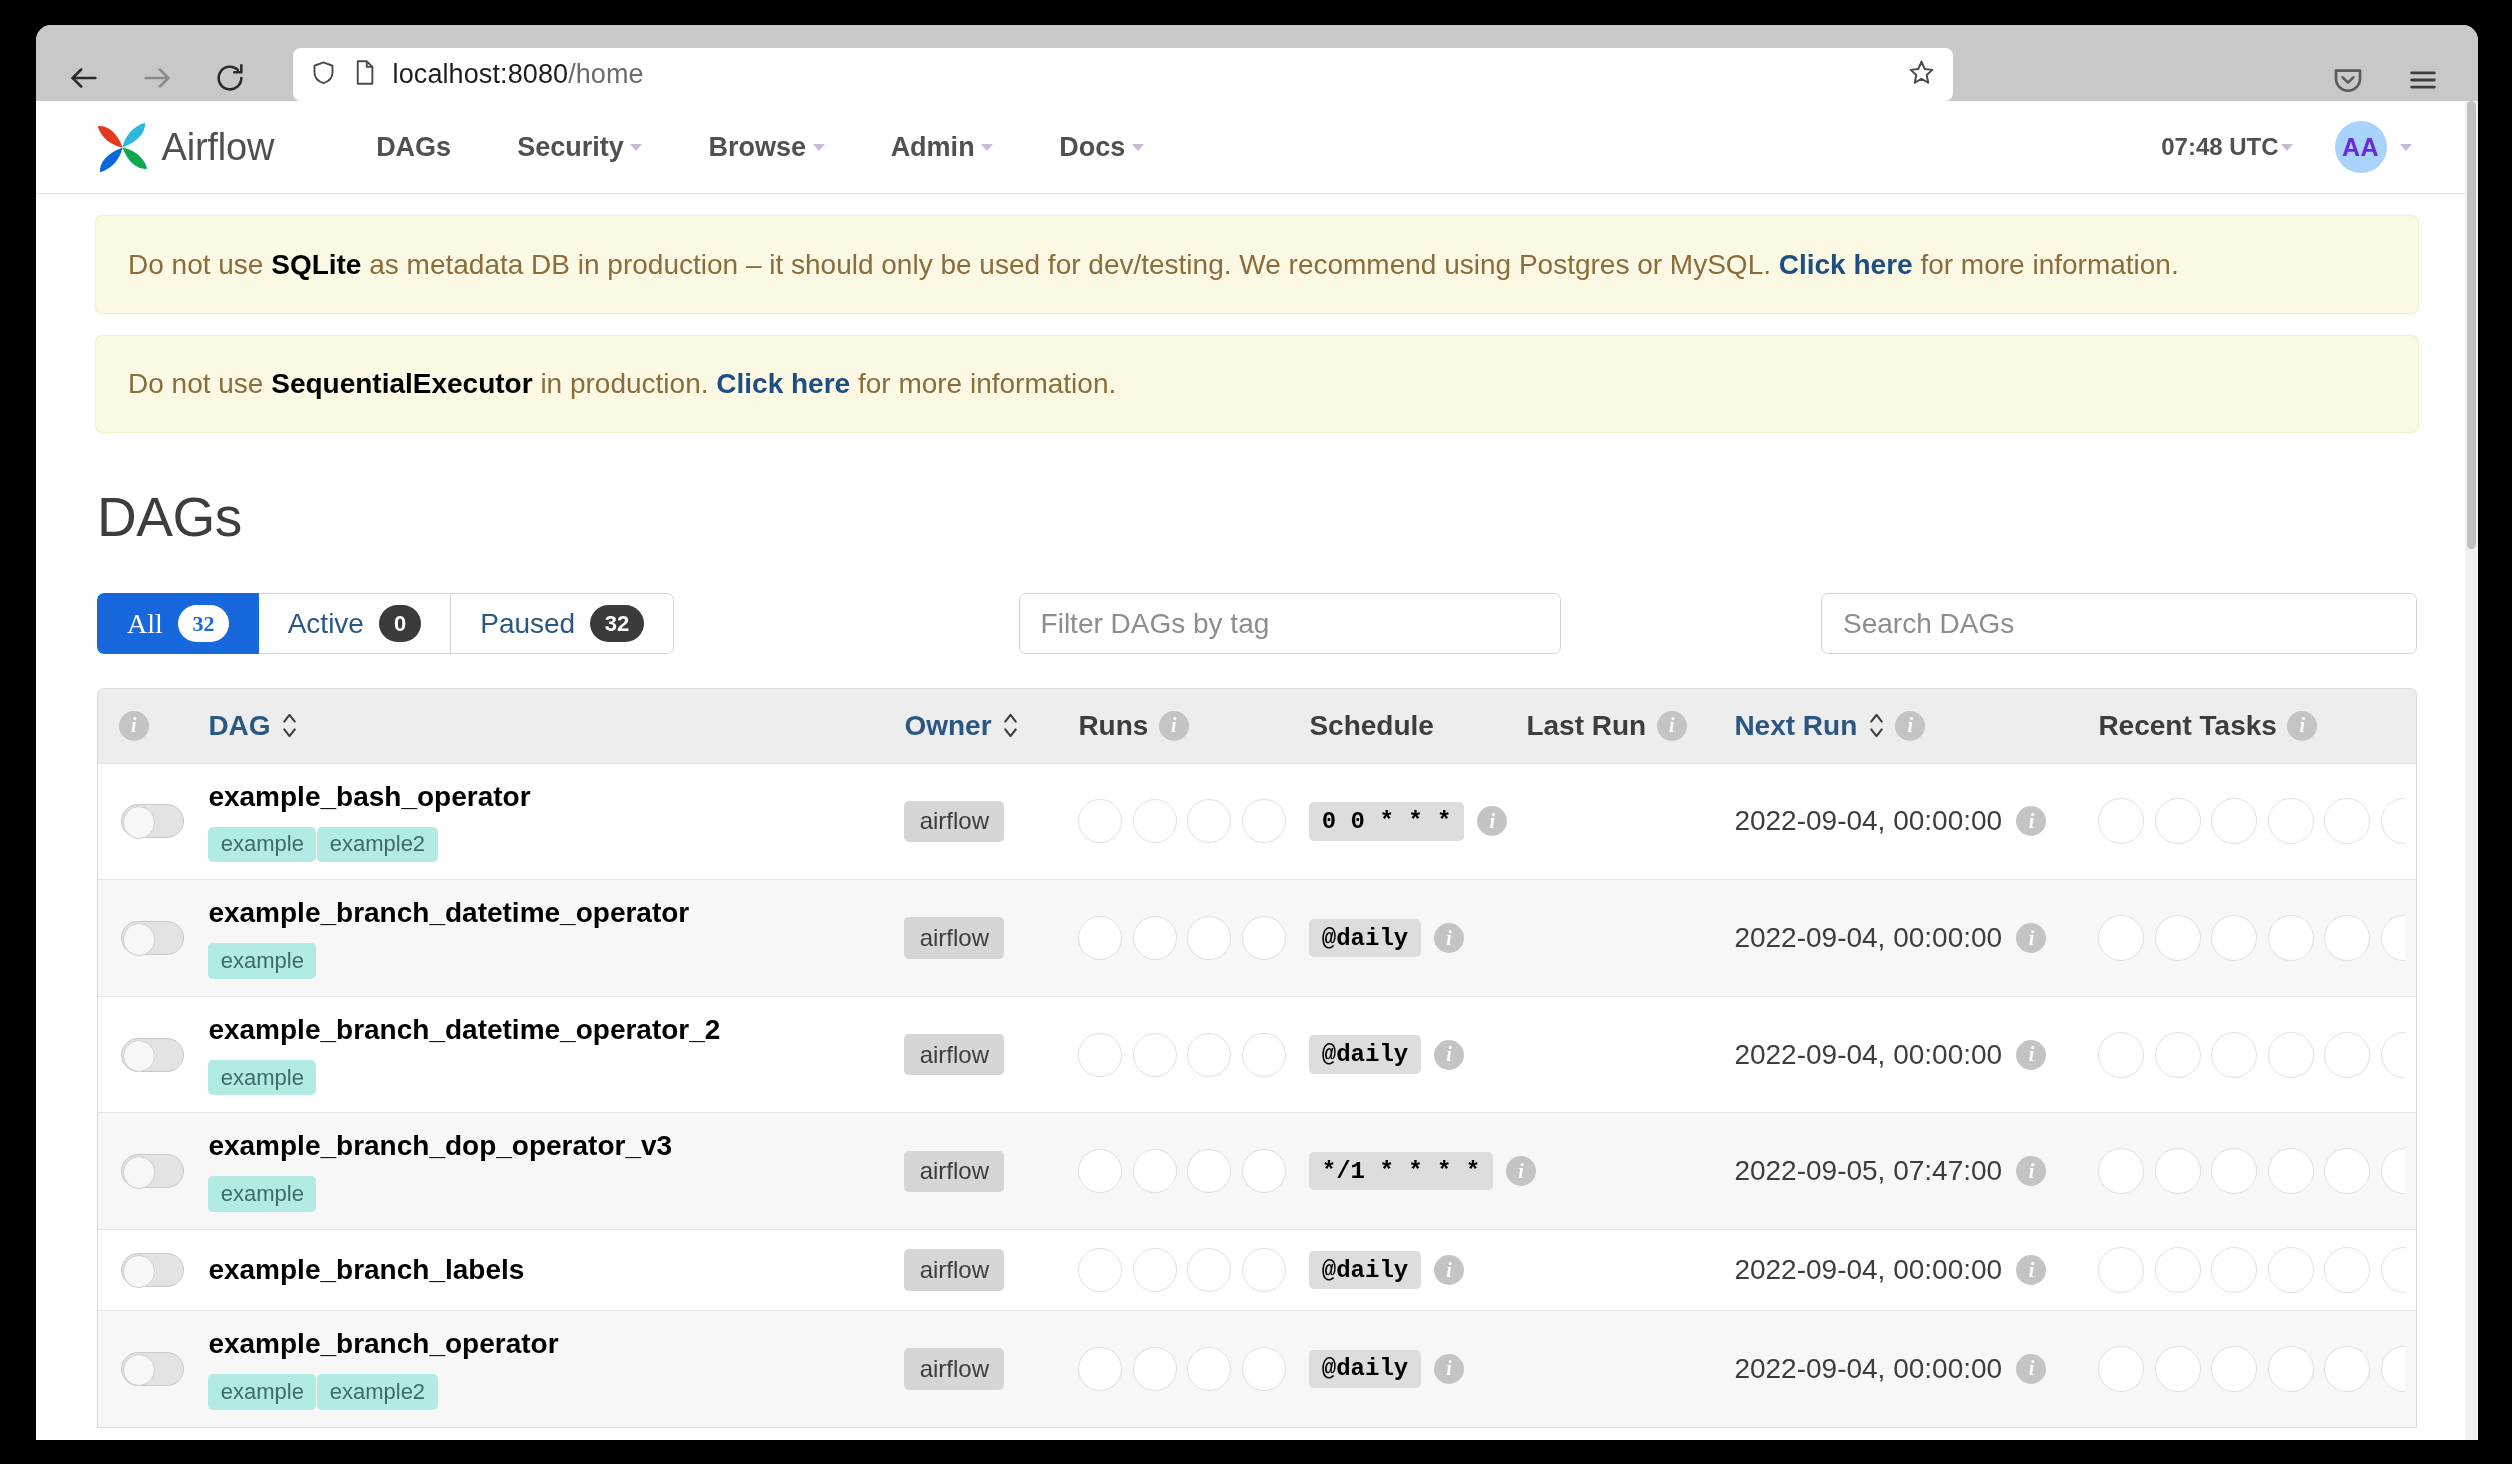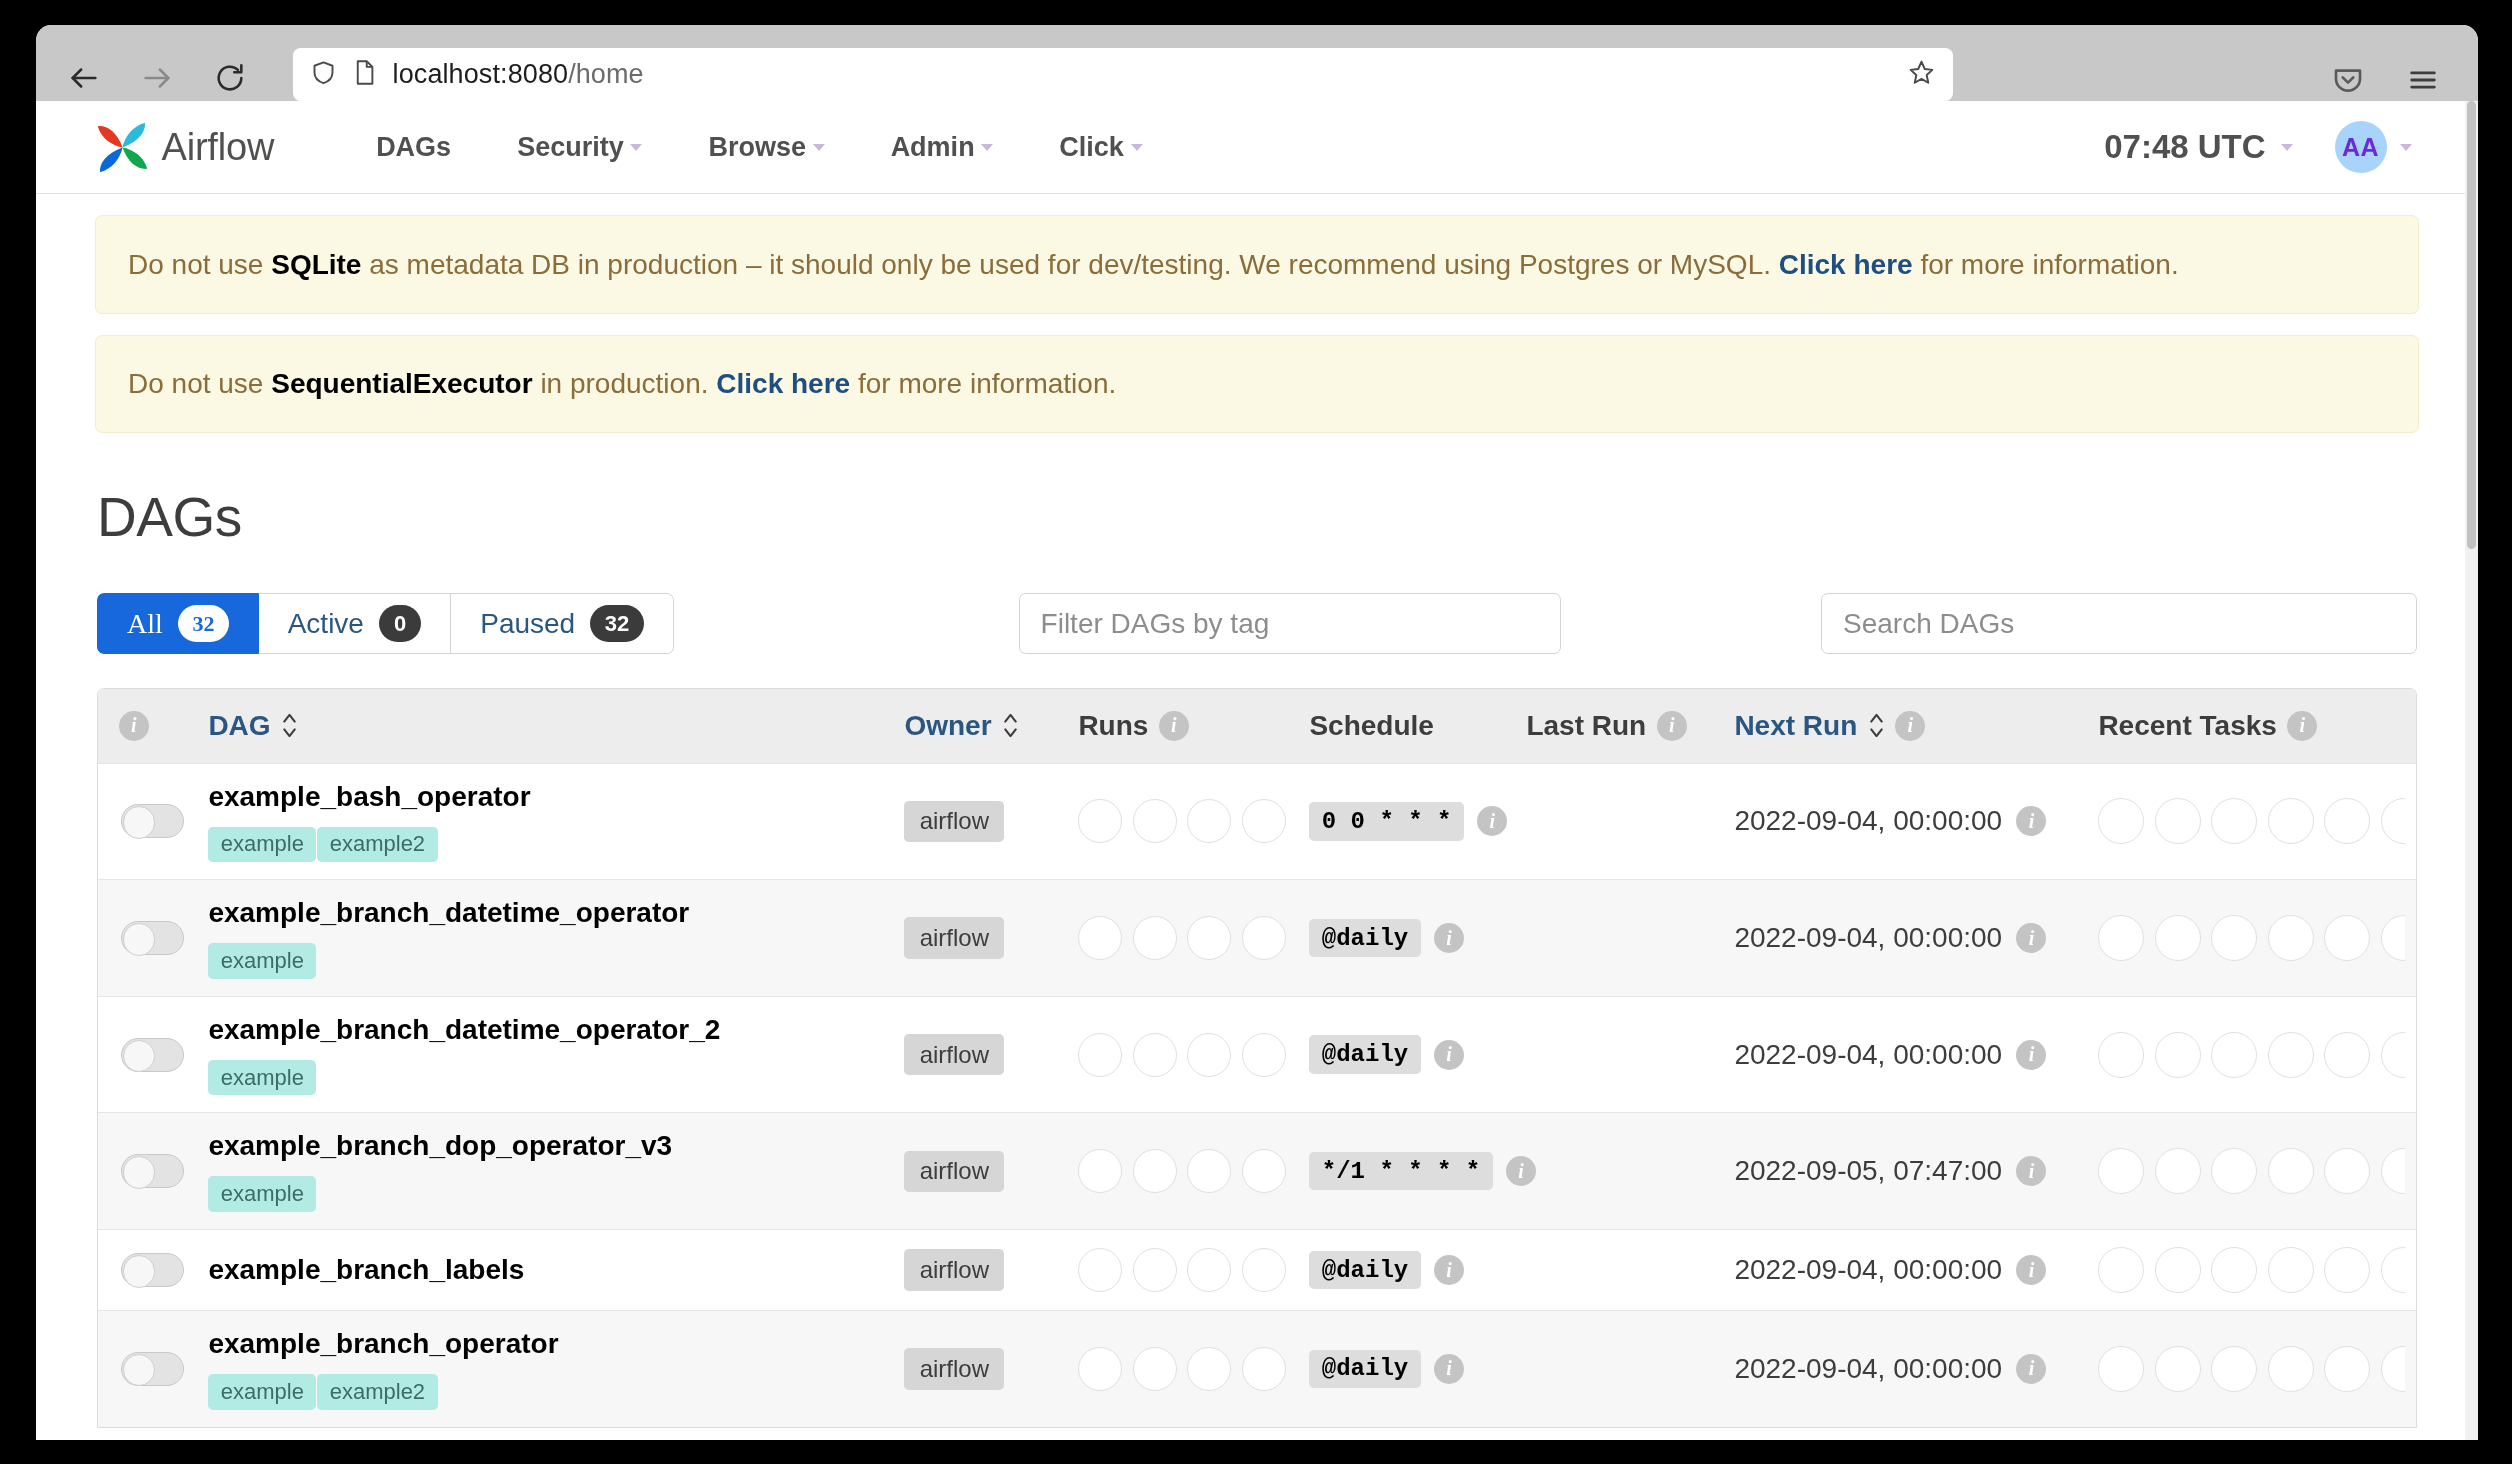--- a/index.html
+++ b/index.html
@@ -109,21 +109,21 @@
     border-left: 7.6px solid transparent;
     border-right: 7.6px solid transparent;
     border-top: 8.6px solid #c9b8d6;
     display: inline-block;
   }
   .caret-sm {
     border-left-width: 6.7px; border-right-width: 6.7px; border-top-width: 7.6px;
   }
 
   .af-nav-right { margin-left: auto; display: flex; align-items: center; gap: 42px; padding-right: 34px; }
-  .af-clock { font-size: 33px; font-weight: bold; color: #51504f; display: flex; align-items: center; gap: 15px; cursor: pointer; }
+  .af-clock { font-size: 24px; font-weight: bold; color: #51504f; display: flex; align-items: center; gap: 2px; cursor: pointer; }
   .af-user { display: flex; align-items: center; gap: 13.4px; cursor: pointer; }
   .avatar {
     width: 52px; height: 52px;
     border-radius: 50%;
     background: #a8d3fb;
     color: #6d28d9;
     font-size: 25px;
     font-weight: bold;
     display: flex; align-items: center; justify-content: center;
     letter-spacing: 0.5px;
@@ -454,21 +454,21 @@
         </div>
         <div class="af-link">
           <span>Browse</span>
           <span class="caret caret-sm"></span>
         </div>
         <div class="af-link">
           <span>Admin</span>
           <span class="caret caret-sm"></span>
         </div>
         <div class="af-link">
-          <span>Click</span>
+          <span>Docs</span>
           <span class="caret caret-sm"></span>
         </div>
       </div>
 
       <div class="af-nav-right">
         <div class="af-clock">
           <span>07:48 UTC</span>
           <span class="caret caret-sm"></span>
         </div>
         <div class="af-user">

